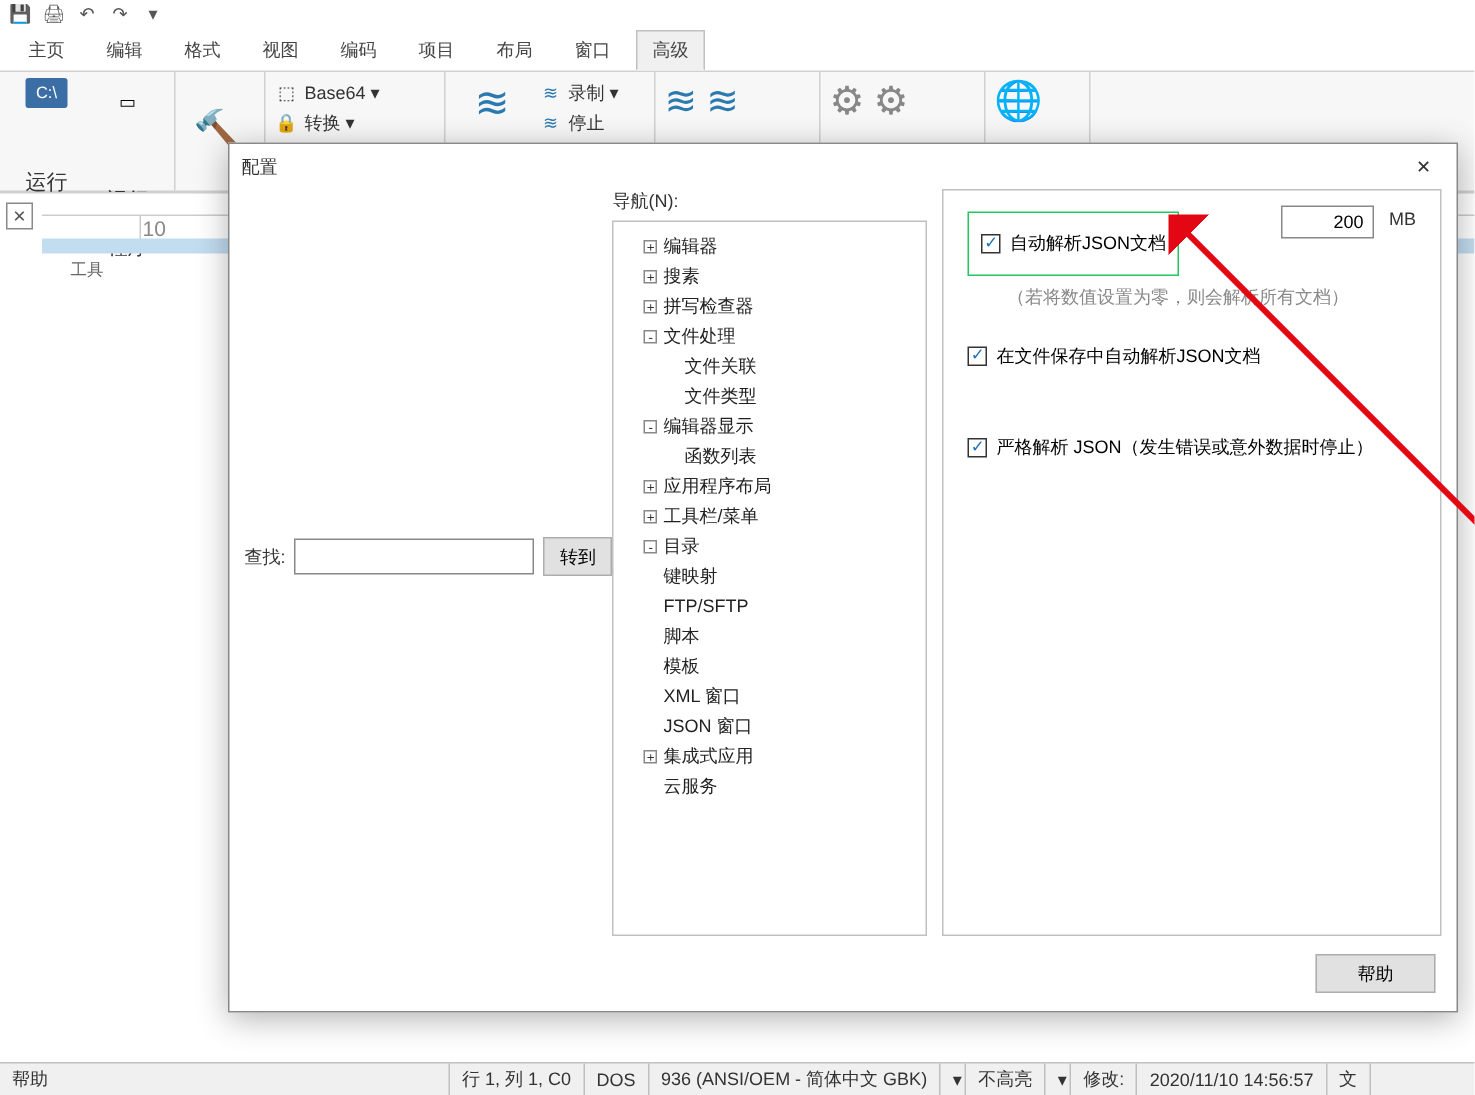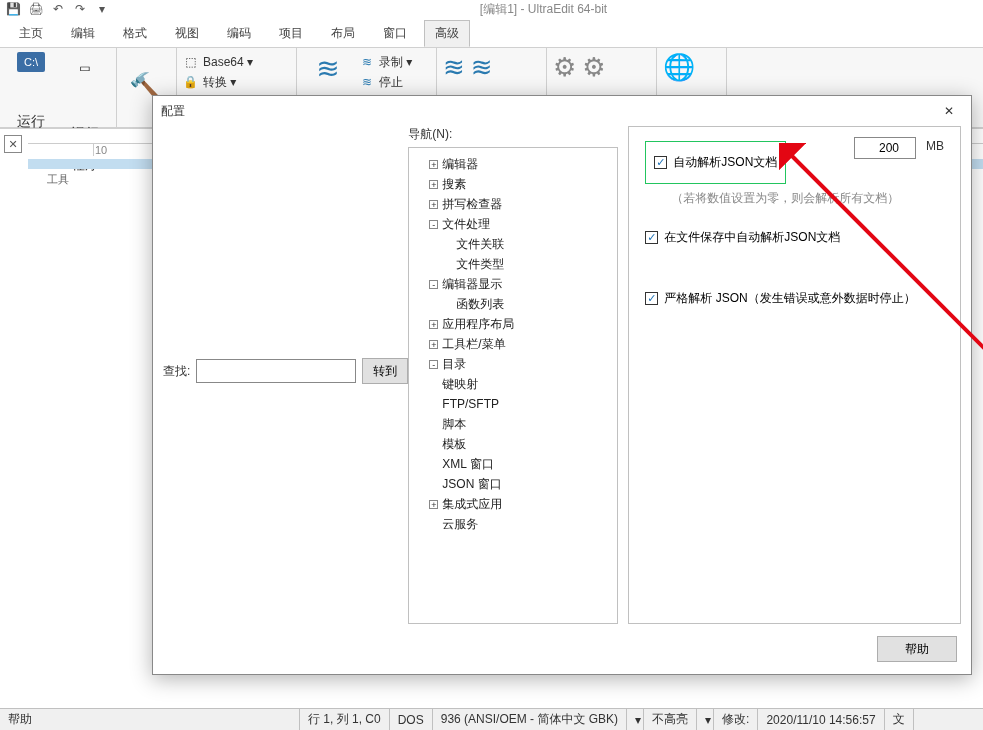--- a/index.html
+++ b/index.html
@@ -20,21 +20,21 @@
 .ribbon-btn-lg { width: 50px; display: flex; flex-direction: column; align-items: center; gap: 2px; cursor: pointer; }
 .ribbon-btn-lg .ico { width: 32px; height: 32px; display: flex; align-items: center; justify-content: center; }
 .ribbon-btn-lg .lbl { font-size: 14px; color: #333; text-align: center; line-height: 1.1; margin-top: 40px; }
 .ribbon-group-label { font-size: 11px; color: #666; text-align: center; margin-top: auto; }
 .ribbon-small-item { display: flex; align-items: center; gap: 4px; height: 20px; color: #333; cursor: pointer; }
 .ribbon-small-item .ico-sm { width: 16px; height: 16px; display: flex; align-items: center; justify-content: center; }
 
 .doc-area { background: #fff; border-top: 1px solid #d0d0d0; height: 32px; position: relative; }
 .doc-tab { position: absolute; left: 4px; top: 6px; width: 18px; height: 18px; border: 1px solid #888; display: flex; align-items: center; justify-content: center; color: #555; font-size: 11px; cursor: pointer; }
 .ruler { position: absolute; left: 28px; right: 0; top: 14px; height: 18px; background: #fff; border-top: 1px solid #ccc; }
-.ruler-mark { position: absolute; top: 0; font-size: 11px; color: #888; border-left: 1px solid #ccc; padding-left: 1px; }
+.ruler-mark { position: absolute; top: 0; font-size: 14px; color: #888; border-left: 1px solid #ccc; padding-left: 1px; }
 .cursor-bar { position: absolute; left: 28px; right: 0; top: 30px; height: 10px; background: #c2ddf0; }
 
 .dialog { position: absolute; left: 152px; top: 95px; width: 820px; height: 580px; background: #fff; border: 1px solid #888; box-shadow: 0 4px 20px rgba(0,0,0,0.3); }
 .dialog-title { height: 30px; display: flex; align-items: center; padding: 0 8px; font-size: 12px; color: #333; }
 .dialog-title .spacer { flex: 1; }
 .dialog-close { width: 28px; height: 22px; display: flex; align-items: center; justify-content: center; cursor: pointer; }
 
 .dialog-body { position: absolute; left: 10px; right: 10px; top: 30px; bottom: 50px; display: flex; flex-direction: row; }
 .search-row { display: flex; align-items: center; gap: 6px; margin-bottom: 8px; }
 .search-row label { color: #333; }
@@ -47,21 +47,21 @@
 .tree ul { list-style: none; padding-left: 14px; }
 .tree li { line-height: 20px; color: #222; cursor: pointer; white-space: nowrap; }
 .tree li .tog { display: inline-block; width: 9px; height: 9px; border: 1px solid #888; text-align: center; line-height: 8px; font-size: 9px; margin-right: 4px; color: #333; }
 .tree li.leaf::before { content: ""; display: inline-block; width: 13px; }
 
 .cfg-panel { flex: 1; padding: 14px 16px; position: relative; }
 .cfg-row { display: flex; align-items: center; margin-bottom: 6px; }
 .cb { width: 13px; height: 13px; border: 1px solid #333; margin-right: 6px; display: inline-flex; align-items: center; justify-content: center; cursor: pointer; }
 .cb.checked::after { content: "✓"; font-size: 11px; color: #1a6fb5; line-height: 1; }
 .highlight { border: 1px solid #22c55e; padding: 12px 8px; display: inline-flex; align-items: center; }
-.size-input { position: absolute; right: 44px; top: 10px; width: 62px; height: 22px; border: 1px solid #888; text-align: right; padding: 0 16px; }
+.size-input { position: absolute; right: 44px; top: 10px; width: 62px; height: 22px; border: 1px solid #888; text-align: right; padding: 0 6px; }
 .size-unit { position: absolute; right: 16px; top: 12px; color: #333; }
 .hint { color: #888; margin: 6px 0 22px 26px; }
 
 .arrow-svg { position: absolute; left: 150px; top: 16px; pointer-events: none; }
 
 .dialog-footer { position: absolute; right: 14px; bottom: 12px; }
 .help-btn { width: 80px; height: 26px; border: 1px solid #adadad; background: #e1e1e1; cursor: pointer; }
 
 .statusbar { position: absolute; left: 0; right: 0; bottom: 0; height: 22px; border-top: 1px solid #c0c0c0; background: #f0f0f0; display: flex; align-items: center; font-size: 11px; color: #333; }
 .status-cell { border-right: 1px solid #c0c0c0; padding: 0 8px; height: 100%; display: flex; align-items: center; }
@@ -72,21 +72,20 @@
 <body>
 
 <div class="titlebar">
   <div class="tb-icons">
     <span class="tb-icon">💾</span>
     <span class="tb-icon">🖨</span>
     <span class="tb-icon">↶</span>
     <span class="tb-icon">↷</span>
     <span class="tb-icon">▾</span>
   </div>
-  <div class="title">[编辑1] - UltraEdit 64-bit</div>
 </div>
 
 <div class="ribbon-tabs" id="ribbon-tabs">
     <div class="ribbon-tab">主页</div>
     <div class="ribbon-tab">编辑</div>
     <div class="ribbon-tab">格式</div>
     <div class="ribbon-tab">视图</div>
     <div class="ribbon-tab">编码</div>
     <div class="ribbon-tab">项目</div>
     <div class="ribbon-tab">布局</div>

